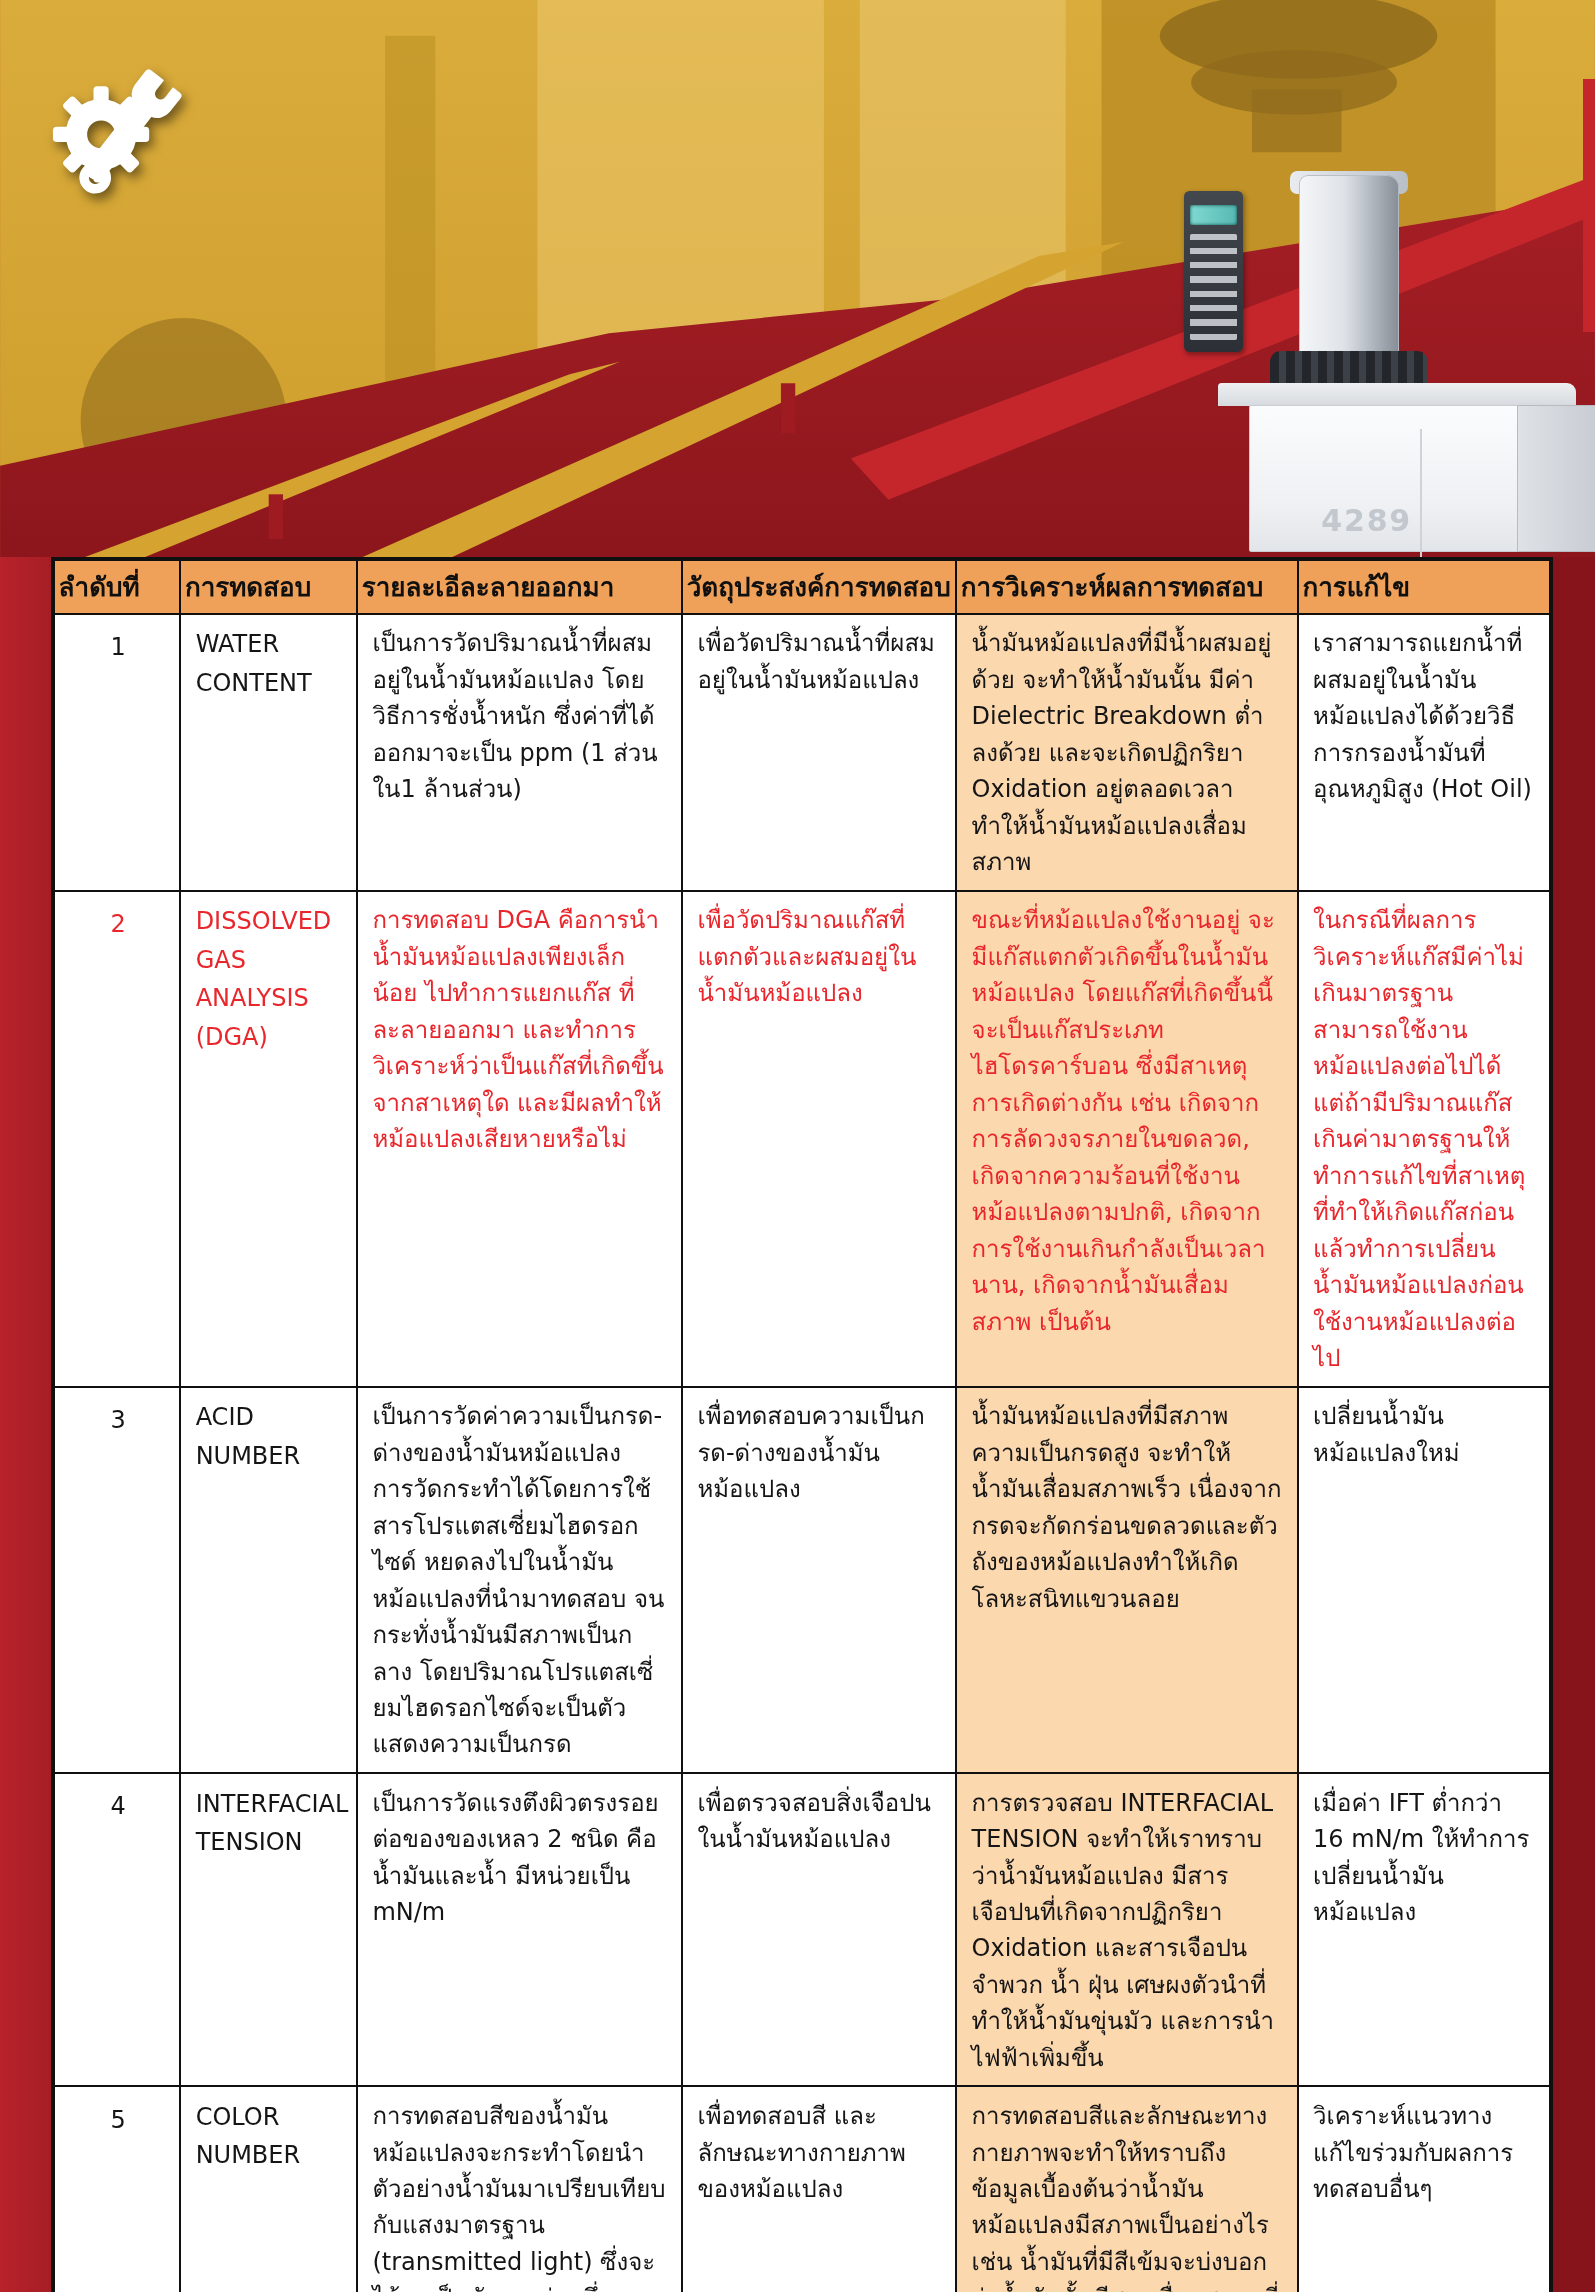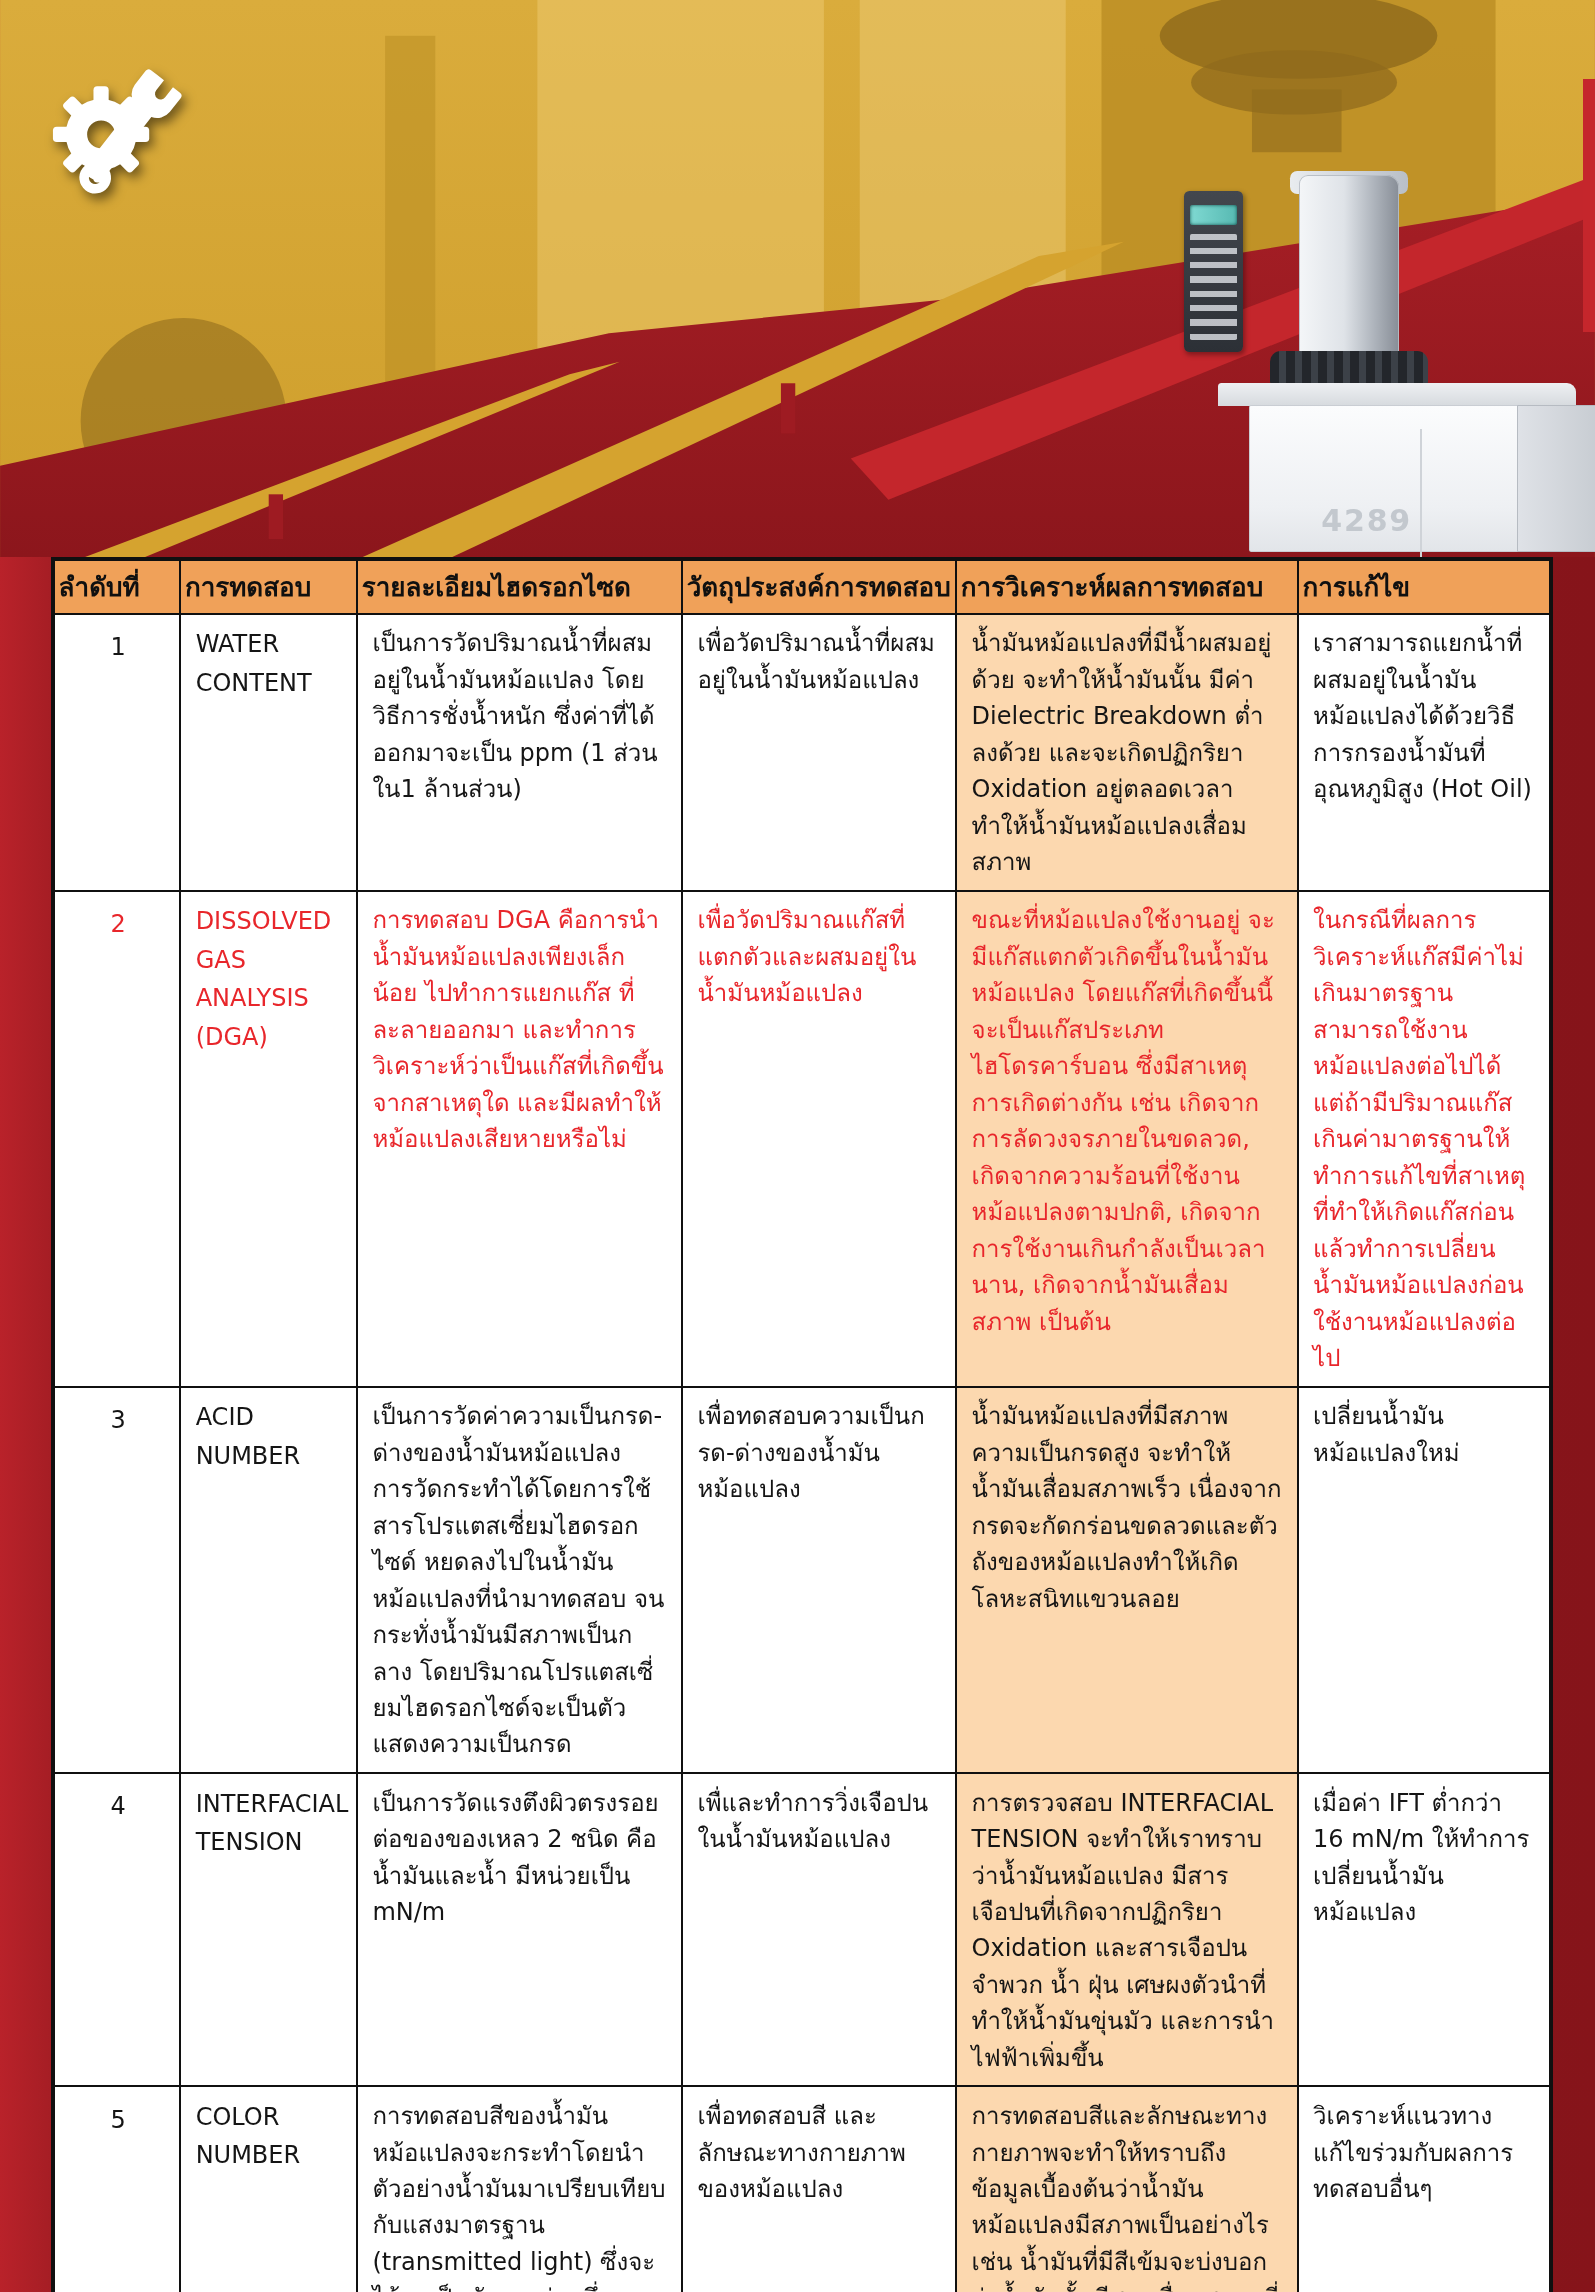--- a/index.html
+++ b/index.html
@@ -167,21 +167,21 @@
           <col style="width:11.8%">
           <col style="width:21.7%">
         <col style="width:18.3%">
           <col style="width:22.8%">
           <col style="width:16.9%">
       </colgroup>
       <thead>
         <tr class="hdr">
           <th>ลำดับที่</th>
           <th>การทดสอบ</th>
-          <th>รายละเอียมไฮดรอกไซด</th>
+          <th>รายละเอีละลายออกมา</th>
           <th>วัตถุประสงค์การทดสอบ</th>
           <th>การวิเคราะห์ผลการทดสอบ</th>
           <th>การแก้ไข</th>
         </tr>
       </thead>
       <tbody>
         <tr class="r0">
           <td class="c-no">1</td>
           <td class="c-test">WATER CONTENT</td>
           <td class="c-detail">เป็นการวัดปริมาณน้ำที่ผสมอยู่ในน้ำมันหม้อแปลง โดยวิธีการชั่งน้ำหนัก ซึ่งค่าที่ได้ออกมาจะเป็น ppm (1 ส่วนใน1 ล้านส่วน)</td>
@@ -202,21 +202,21 @@
           <td class="c-test">ACID NUMBER</td>
           <td class="c-detail">เป็นการวัดค่าความเป็นกรด-ด่างของน้ำมันหม้อแปลง การวัดกระทำได้โดยการใช้สารโปรแตสเซี่ยมไฮดรอกไซด์ หยดลงไปในน้ำมันหม้อแปลงที่นำมาทดสอบ จนกระทั่งน้ำมันมีสภาพเป็นกลาง โดยปริมาณโปรแตสเซี่ยมไฮดรอกไซด์จะเป็นตัวแสดงความเป็นกรด</td>
           <td class="c-purpose">เพื่อทดสอบความเป็นกรด-ด่างของน้ำมันหม้อแปลง</td>
           <td class="c-analysis">น้ำมันหม้อแปลงที่มีสภาพความเป็นกรดสูง จะทำให้น้ำมันเสื่อมสภาพเร็ว เนื่องจากกรดจะกัดกร่อนขดลวดและตัวถังของหม้อแปลงทำให้เกิดโลหะสนิทแขวนลอย</td>
           <td class="c-fix">เปลี่ยนน้ำมันหม้อแปลงใหม่</td>
         </tr>
         <tr class="r3">
           <td class="c-no">4</td>
           <td class="c-test">INTERFACIAL TENSION</td>
           <td class="c-detail">เป็นการวัดแรงตึงผิวตรงรอยต่อของของเหลว 2 ชนิด คือน้ำมันและน้ำ มีหน่วยเป็น mN/m</td>
-          <td class="c-purpose">เพื่และทำการวิ่งเจือปนในน้ำมันหม้อแปลง</td>
+          <td class="c-purpose">เพื่อตรวจสอบสิ่งเจือปนในน้ำมันหม้อแปลง</td>
           <td class="c-analysis">การตรวจสอบ INTERFACIAL TENSION จะทำให้เราทราบว่าน้ำมันหม้อแปลง มีสารเจือปนที่เกิดจากปฏิกริยา Oxidation และสารเจือปนจำพวก น้ำ ฝุ่น เศษผงตัวนำที่ทำให้น้ำมันขุ่นมัว และการนำไฟฟ้าเพิ่มขึ้น</td>
           <td class="c-fix">เมื่อค่า IFT ต่ำกว่า 16 mN/m ให้ทำการเปลี่ยนน้ำมันหม้อแปลง</td>
         </tr>
         <tr class="r4">
           <td class="c-no">5</td>
           <td class="c-test">COLOR NUMBER</td>
           <td class="c-detail">การทดสอบสีของน้ำมันหม้อแปลงจะกระทำโดยนำตัวอย่างน้ำมันมาเปรียบเทียบกับแสงมาตรฐาน (transmitted light) ซึ่งจะได้ผลเป็นตัวเลขค่าหนึ่งและนำตัวเลขนี้ไปเปรียบเทียบกับชุดมาตรฐานของเฉดสี ก็จะได้ผลการทดสอบสีของน้ำมันที่นำมาทดสอบ</td>
           <td class="c-purpose">เพื่อทดสอบสี และลักษณะทางกายภาพของหม้อแปลง</td>
           <td class="c-analysis">การทดสอบสีและลักษณะทางกายภาพจะทำให้ทราบถึงข้อมูลเบื้องต้นว่าน้ำมันหม้อแปลงมีสภาพเป็นอย่างไร เช่น น้ำมันที่มีสีเข้มจะบ่งบอกว่าน้ำมันนั้นมีสารเสื่อมสภาพที่เกิดขึ้นจากปฏิกริยา Oxidation ปะปนอยู่ ซึ่งสารเหล่านี้เป็นขั้นตอนเริ่มต้นของการเกิด Sludge ในน้ำมันหม้อแปลง, กลิ่นเหม็นไหม้ของน้ำมันจะบ่งบอกว่าเกิดการอาร์คในตัวหม้อแปลง และส่งผลให้น้ำมันเสื่อมคุณภาพ</td>
           <td class="c-fix">วิเคราะห์แนวทางแก้ไขร่วมกับผลการทดสอบอื่นๆ</td>

